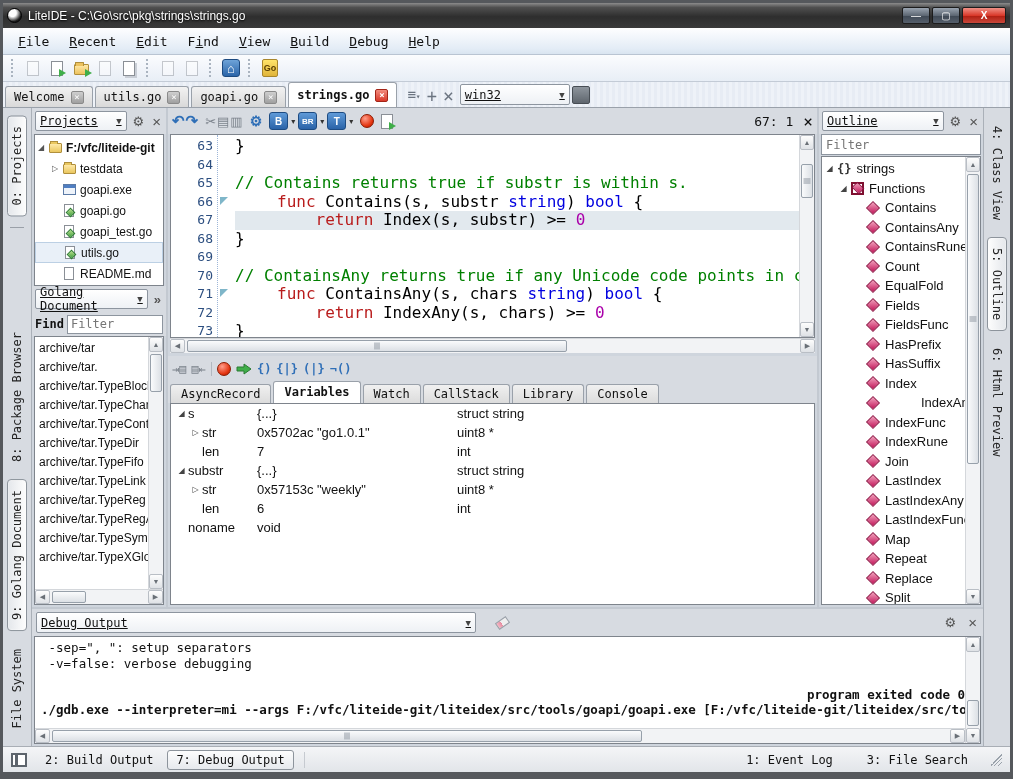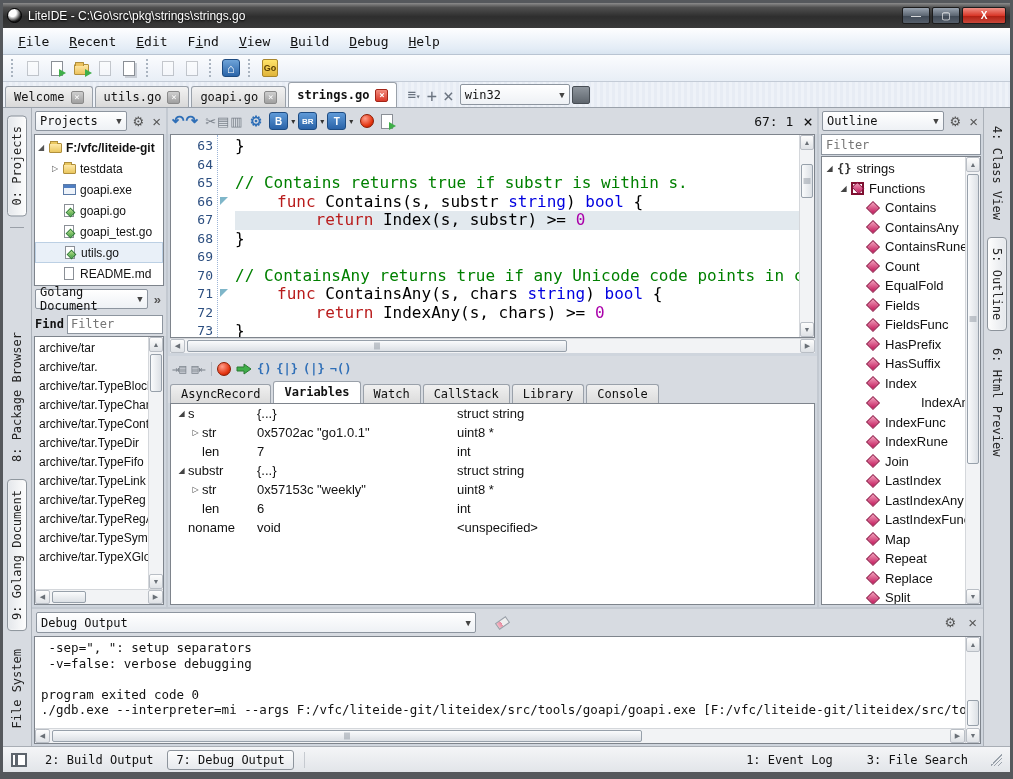--- a/index.html
+++ b/index.html
@@ -73,21 +73,21 @@
     background:linear-gradient(180deg,#f2f2f2,#d9d9d9); border:1px solid #9aa1aa; border-bottom:none;
     border-radius:3px 3px 0 0; cursor:pointer; white-space:nowrap;}
   .etab.active{ height:25px; background:#fff; font-weight:bold; position:relative; z-index:2;}
   .tab-x{ width:13px;height:13px; font-size:9px; line-height:11px; text-align:center; color:#fff;
     background:linear-gradient(180deg,#cfcfcf,#9f9f9f); border:1px solid #8a8a8a; border-radius:2px; cursor:pointer;}
   .etab.active .tab-x{ background:linear-gradient(180deg,#f28b7d,#d9392a); border-color:#a32417;}
   .tabbar-tools{ display:flex; align-items:center; gap:6px; margin:0 6px 3px 8px; color:#6b7480;}
   .tabbar-tools .tool{ cursor:pointer; font-size:14px; line-height:14px;}
   .combo{ display:flex; align-items:center; justify-content:space-between;
     background:linear-gradient(180deg,#ffffff,#eef1f5); border:1px solid #8d959f; border-radius:2px;
-    padding:1px 4px; font-family:"DejaVu Sans Mono", monospace; font-size:12px; cursor:pointer; }
+    padding:1px 4px; font-family:"DejaVu Sans Mono", monospace; font-size:12px; cursor:pointer;text-decoration:underline; }
   .combo .arrow{ color:#444; font-size:9px; margin-left:10px;}
   .env-btn{ width:18px;height:18px;background:linear-gradient(180deg,#8e959d,#5f666e);border:1px solid #474d54;border-radius:2px;margin:0 0 3px 2px;cursor:pointer;}
 
   
   .main{ flex:1; display:flex; min-height:0; background:#cfd5dd;}
   .strip{ background:#d7dbe1; display:flex; flex-direction:column; align-items:center;
     font-family:"DejaVu Sans Mono", monospace; font-size:12px; color:#222;}
   .strip.left{ width:29px; border-right:1px solid #aab0b8; padding:4px 0;}
   .strip.right{ width:27px; border-left:1px solid #aab0b8; padding:4px 0;}
   .vtab{ padding:10px 2px; margin:3px 0; white-space:nowrap; cursor:pointer; border:1px solid transparent; border-radius:4px;}
@@ -208,21 +208,21 @@
 
   
   .debug-output{ flex:0 0 139px; display:flex; flex-direction:column; border-top:2px solid #c3c9d1;}
   .do-header{ flex:0 0 27px; display:flex; align-items:center; gap:16px; padding:2px 4px; background:#d7dbe1;}
   .do-header .combo{ width:440px; height:21px;}
   .eraser{ width:13px; height:8px; background:linear-gradient(90deg,#f7b9c6,#e58ba0 40%,#efefef 40%); border:1px solid #9aa0a8; transform:rotate(-35deg); margin-left:4px;}
   .do-right{ margin-left:auto; display:flex; gap:8px; align-items:center;}
   .do-body{ flex:1; margin:0 2px 2px 2px; display:flex;}
   .do-text{ flex:1; overflow:hidden; padding:3px 0 0 6px;
     font-family:"DejaVu Sans Mono", monospace; font-size:12.5px; line-height:15.5px; white-space:pre;}
-  .do-text .bold{ font-weight:normal;}
+  .do-text .bold{ font-weight:bold;text-align:right;}
 
   
   .statusbar{ flex:0 0 26px; display:flex; align-items:center; gap:10px; padding:0 8px;
     background:linear-gradient(180deg,#f4f5f7,#e2e5e9); border-top:1px solid #a9aeb5;
     font-family:"DejaVu Sans Mono", monospace; font-size:12px;}
   .sb-toggle{ width:16px;height:14px; border:2px solid #5d646c; background:#fff; position:relative; cursor:pointer;}
   .sb-toggle::before{ content:""; position:absolute; left:2px; top:0; bottom:0; width:3px; background:#5d646c;}
   .status-btn{ padding:2px 8px; cursor:pointer; white-space:nowrap;}
   .status-btn.active{ border:1px solid #8d949c; border-radius:3px; background:linear-gradient(180deg,#fdfdfd,#e6e9ed);}
   .statusbar .spacer{ flex:1; border-left:1px solid #c6cad0; height:16px;}
@@ -600,21 +600,20 @@
                   </div>
                   <div class="c-val">6</div>
                   <div class="c-type">int</div>
                 </div>
                 <div class="var-row">
                   <div class="c-name" style="padding-left: 4px;">
                     <span class="var-exp"></span>
                     <span>noname</span>
                   </div>
                   <div class="c-val">void</div>
-                  <div class="c-type">&lt;unspecified&gt;</div>
                 </div>
               </div>
           </div>
         </div>
 
         <div class="right-panel">
           <div class="panel-header">
             <div class="combo">
               <span>Outline</span>
               <span class="arrow">▼</span>

